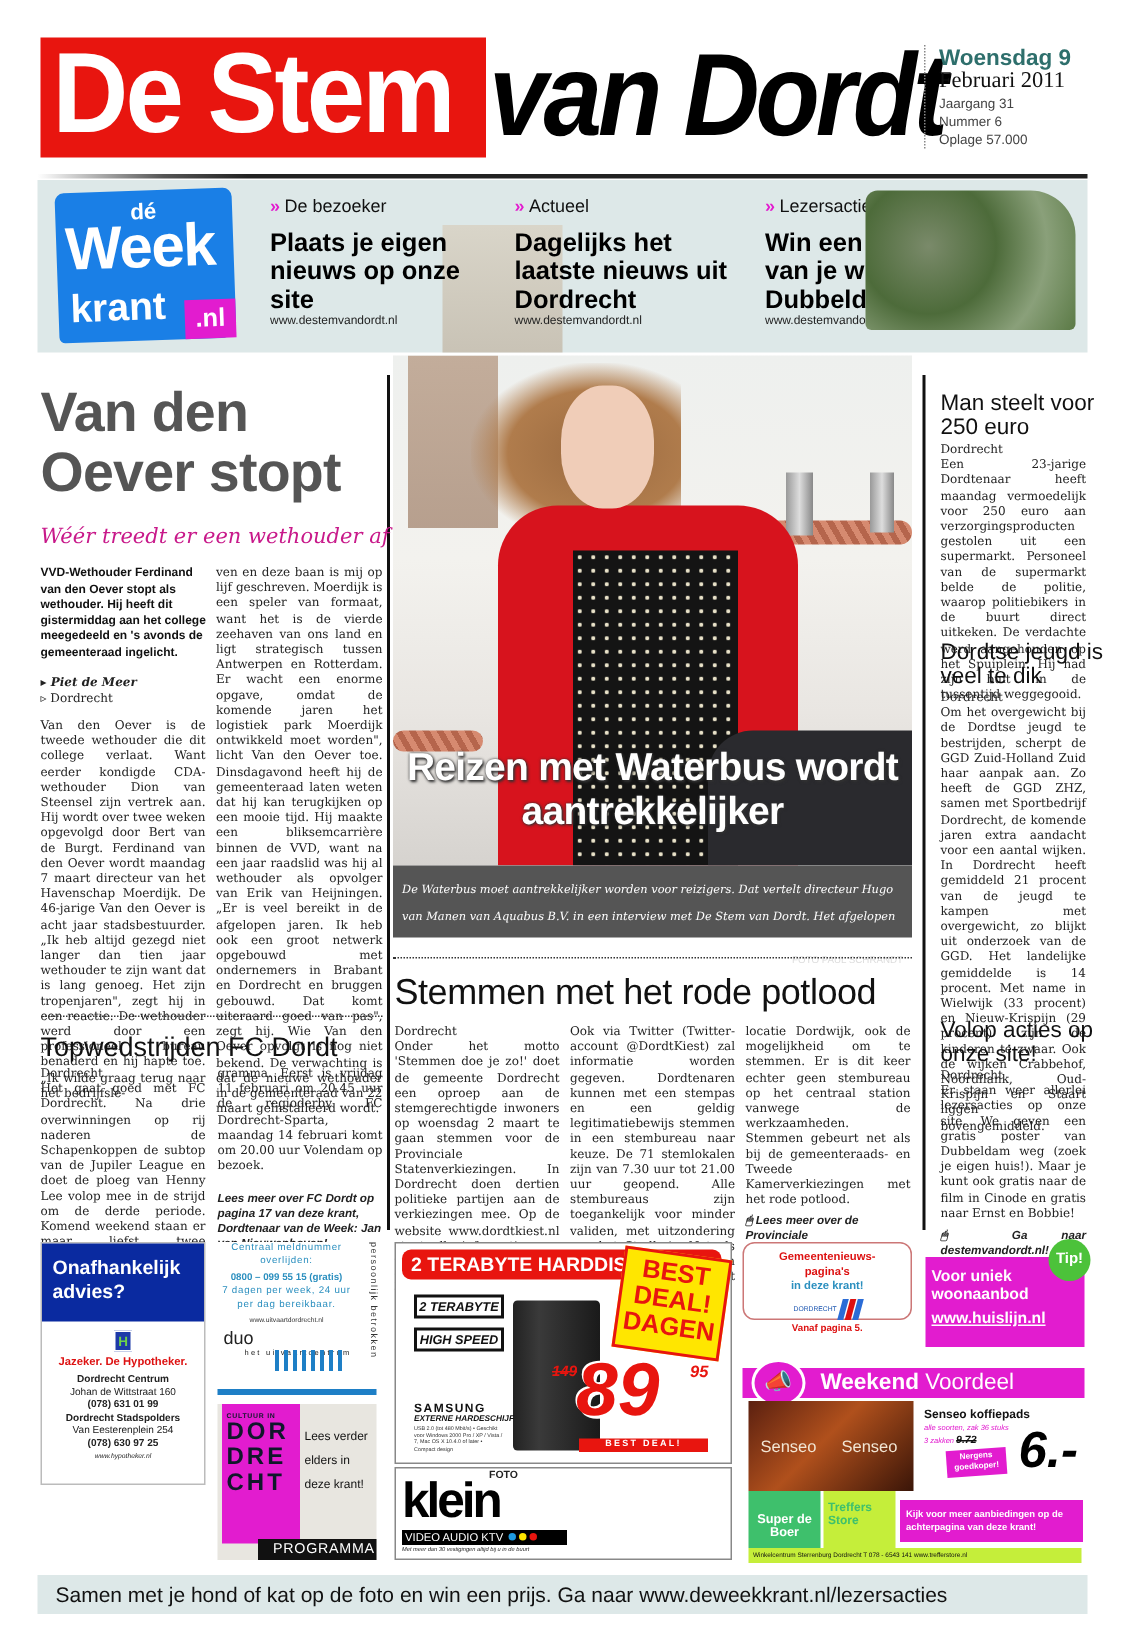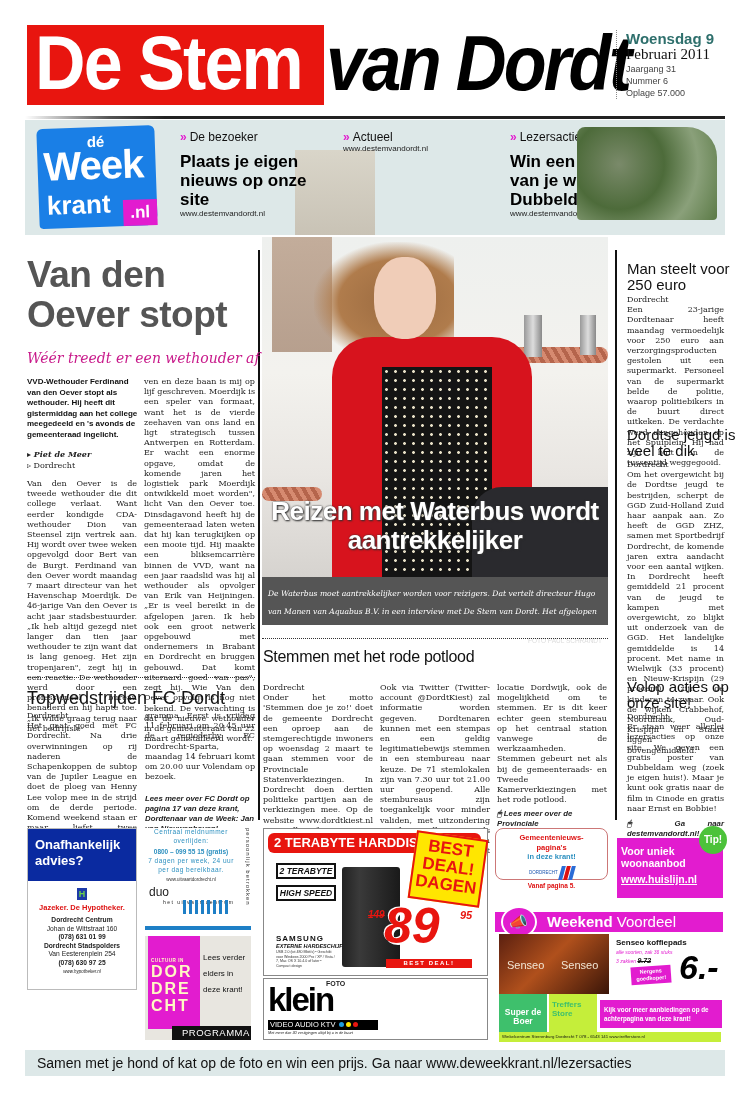--- a/index.html
+++ b/index.html
@@ -51,21 +51,21 @@
 #photo .hair{position:absolute;left:52px;top:5px;width:140px;height:120px;background:radial-gradient(ellipse at 60% 50%,#9a6a40,#b07c4c 50%,transparent 72%);}
 #photo .face{position:absolute;left:112px;top:20px;width:62px;height:82px;background:#f0cdb8;border-radius:45%;}
 #photo .jacket{position:absolute;left:70px;top:100px;width:200px;height:240px;background:#d7131d;border-radius:40px 40px 0 0;}
 #photo .dress{position:absolute;left:120px;top:130px;width:110px;height:210px;background:#141414 radial-gradient(circle,#e8e1c8 1.2px,transparent 1.6px) 0 0/9px 9px;}
 #photo .legs{position:absolute;left:210px;top:250px;width:136px;height:90px;background:#2a2a2e;border-radius:30px 0 0 0;}
 #photo-title{left:262px;top:497px;width:346px;text-align:center;font-family:"Liberation Sans",sans-serif;font-weight:bold;color:#fff;font-size:26px;line-height:29px;text-shadow:0 0 2px #333,1px 1px 2px #333;letter-spacing:-0.5px;}
 #caption{left:262px;top:577px;width:346px;height:48px;background:#555;padding:5px 6px;}
 #caption .txt{font-style:italic;color:#fff;font-size:7.6px;line-height:10.4px;font-family:"DejaVu Serif",serif;}
 #caption .credit{font-family:"Liberation Sans",sans-serif;font-style:normal;font-size:6.5px;color:#ddd;float:right;margin-top:1px;}
 
-#h-stem{left:263px;top:648px;font-family:"Liberation Sans",sans-serif;font-size:16px;color:#111;letter-spacing:-0.3px;}
+#h-stem{left:263px;top:648px;font-family:"Liberation Sans",sans-serif;font-size:24px;color:#111;letter-spacing:-0.3px;}
 .col3{top:683px;width:110px;}
 #stem-a{left:263px;}
 #stem-b{left:380px;}
 #stem-c{left:497px;}
 .readmore{font-family:"Liberation Sans",sans-serif;font-style:italic;font-weight:bold;font-size:7.8px;line-height:10px;color:#222;}
 
 #h-fc{left:27px;top:688px;font-family:"Liberation Sans",sans-serif;font-size:18px;color:#111;}
 #fc-a{left:27px;top:711px;width:110px;}
 #fc-b{left:145px;top:711px;width:110px;}
 
@@ -89,21 +89,21 @@
 #ad-uit .t1{font-family:"Liberation Sans",sans-serif;color:#2b8fbf;font-size:6.5px;line-height:8.5px;text-align:center;width:92px;letter-spacing:.5px;}
 #ad-uit .phone{font-family:"Liberation Sans",sans-serif;color:#2b8fbf;font-weight:bold;font-size:6.5px;text-align:center;width:92px;margin-top:3px;}
 #ad-uit .url{font-size:4.5px;text-align:center;width:92px;margin-top:3px;color:#333;font-family:"Liberation Sans",sans-serif;}
 #ad-uit .brand{font-family:"Liberation Sans",sans-serif;font-size:12px;color:#222;margin-top:3px;margin-left:4px;}
 #ad-uit .bars{position:absolute;left:38px;top:72px;width:45px;height:14px;background:repeating-linear-gradient(90deg,#1e7fc6 0 3px,transparent 3px 6px);}
 #ad-uit .sub{font-family:"Liberation Sans",sans-serif;font-size:5px;letter-spacing:1.5px;margin-left:18px;}
 #ad-uit .bottombar{position:absolute;left:0;bottom:0;width:100%;height:4px;background:#1e7fc6;}
 #ad-uit .vert{position:absolute;right:0;top:0;writing-mode:vertical-rl;font-family:"Liberation Sans",sans-serif;font-size:6px;letter-spacing:1px;color:#333;}
 
 #ad-cult{left:145px;top:936px;width:106px;height:104px;background:#e8e6e0;}
-#ad-cult .pink{position:absolute;left:3px;top:0;width:52px;height:93px;background:#e21ccf;padding:22px 3px;color:#fef9c3;}
+#ad-cult .pink{position:absolute;left:3px;top:0;width:52px;height:93px;background:#e21ccf;padding:5px 3px;color:#0f172a;}
 #ad-cult .c1{font-family:"Liberation Sans",sans-serif;font-weight:bold;font-size:4.6px;letter-spacing:.5px;}
 #ad-cult .c2{font-family:"Liberation Sans",sans-serif;font-weight:bold;font-size:16px;line-height:17px;letter-spacing:2px;}
 #ad-cult .lees{position:absolute;left:58px;top:14px;font-family:"Liberation Sans",sans-serif;font-size:8px;line-height:16px;color:#111;}
 #ad-cult .prog{position:absolute;left:27px;bottom:0;width:79px;height:14px;background:#111;color:#fff;font-family:"Liberation Sans",sans-serif;font-size:9.5px;line-height:14px;padding-left:10px;letter-spacing:.5px;}
 
 #ad-hd{left:263px;top:828px;width:225px;height:148px;border:1px solid #888;background:#fff;}
 #ad-hd .banner{position:absolute;left:4px;top:4px;width:213px;height:20px;background:#e8150f;color:#fff;font-family:"Liberation Sans",sans-serif;font-weight:bold;font-size:13px;line-height:20px;padding-left:6px;border-radius:6px;}
 #ad-hd .box{position:absolute;left:12px;width:60px;height:16px;border:2px solid #111;font-family:"Liberation Sans",sans-serif;font-weight:bold;font-style:italic;font-size:8.5px;text-align:center;line-height:12px;color:#111;}
 #ad-hd .drive{position:absolute;left:78px;top:38px;width:58px;height:100px;background:linear-gradient(90deg,#222,#3a3a3a 30%,#1a1a1a);border-radius:3px;}
 #ad-hd .brand{position:absolute;left:12px;top:105px;font-family:"Liberation Sans",sans-serif;font-weight:bold;font-size:8px;letter-spacing:1px;color:#111;}
@@ -181,20 +181,21 @@
   <span class="nl">.nl</span>
 </div>
 <div class="abs" style="left:295px;top:150px;width:80px;height:85px;background:linear-gradient(180deg,#d6c6b0,#b8a48c);opacity:.55;"></div>
 <div class="abs promo" style="left:180px;">
   <div class="kicker"><span class="arr">»</span><span>De bezoeker</span></div>
   <div class="head">Plaats je eigen nieuws op onze site</div>
   <div class="url">www.destemvandordt.nl</div>
 </div>
 <div class="abs promo" style="left:343px;">
   <div class="kicker"><span class="arr">»</span><span>Actueel</span></div>
+  <div class="head">Dagelijks het laatste nieuws uit Dordrecht</div>
   <div class="url">www.destemvandordt.nl</div>
 </div>
 <div class="abs promo" style="left:510px;">
   <div class="kicker"><span class="arr">»</span><span>Lezersactie</span></div>
   <div class="head">Win een poster van je wijk: Dubbeldam!</div>
   <div class="url">www.destemvandordt.nl</div>
 </div>
 <div id="aerial" class="abs"></div>
 
 <div class="abs vline" style="left:258px;top:250px;height:570px;"></div>

